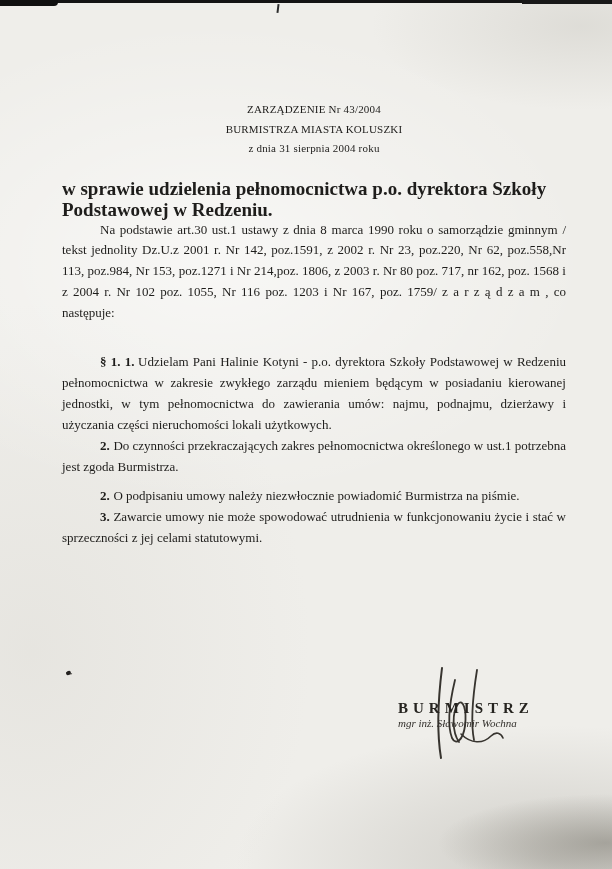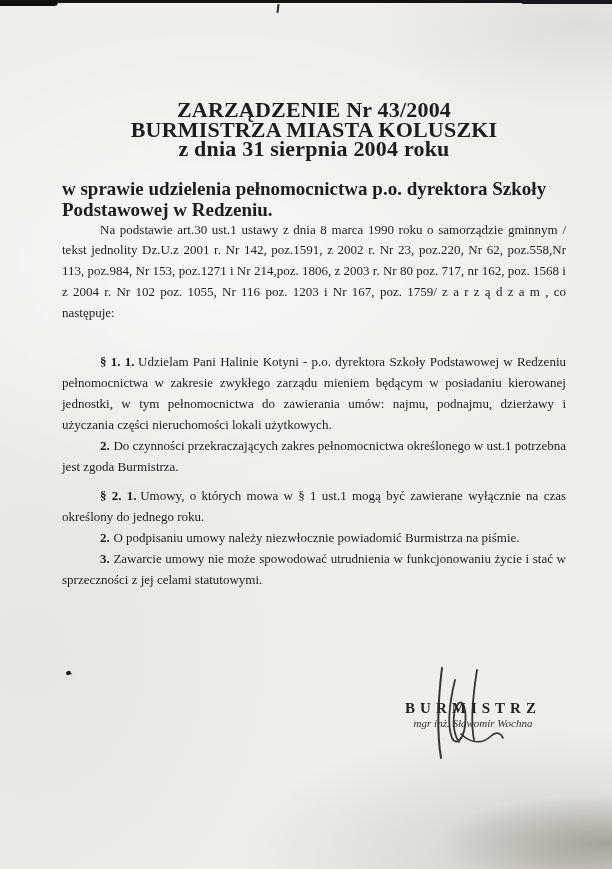--- a/index.html
+++ b/index.html
@@ -25,37 +25,37 @@
   .top-strip-right { position: absolute; top: 0; right: 0; width: 90px; height: 4px; background: #181818; }
   .top-tick { position: absolute; left: 277px; top: 4px; width: 2px; height: 9px; background: #2c2c2c; transform: rotate(7deg); }
   .speck { position: absolute; left: 66px; top: 671px; width: 5px; height: 4px; background: #23211f; border-radius: 45% 60% 50% 55%; transform: rotate(-28deg); box-shadow: 2px 2px 0 -1.5px #3a3834; }
 
   .content {
     position: absolute;
     left: 62px;
     top: 100px;
     width: 504px;
   }
-  .title-block { text-align: center; font-weight: bold; font-size: 22px; line-height: 19.5px; letter-spacing: 0.2px; }
+  .title-block { text-align: center; font-weight: normal; font-size: 11px; line-height: 19.5px; letter-spacing: 0.2px; }
   .subject { margin-top: 19px; font-weight: bold; font-size: 19px; line-height: 21px; text-align: left; }
 
   .body-text { font-size: 13px; line-height: 20.9px; text-align: justify; }
   .body-text p { margin: 0; text-indent: 38px; }
   .intro { margin-top: 30px; }
   .sec-1 { margin-top: 28px; }
   .sec-2 { margin-top: 9px; }
   .sec-3 { margin-top: 17px; }
   .pm { font-weight: bold; margin-right: 0.28em; }
 
   .signature {
     position: absolute;
     left: 398px;
     top: 700px;
     width: 150px;
-    text-align: center;
+    text-align: left;
   }
   .sig-title {
     font-weight: bold;
     font-size: 15px;
     letter-spacing: 5px;
     white-space: nowrap;
     color: #262420;
   }
   .sig-name {
     font-style: italic;
@@ -95,21 +95,20 @@
     <div class="body-text">
 
       <p class="intro">Na podstawie art.30 ust.1 ustawy z dnia 8 marca 1990 roku o samorządzie gminnym / tekst jednolity Dz.U.z 2001 r. Nr 142, poz.1591, z 2002 r. Nr 23, poz.220, Nr 62, poz.558,Nr 113, poz.984, Nr 153, poz.1271 i Nr 214,poz. 1806, z 2003 r. Nr 80 poz. 717, nr 162, poz. 1568 i z 2004 r. Nr 102 poz. 1055, Nr 116 poz. 1203 i Nr 167, poz. 1759/ z a r z ą d z a m , co następuje:</p>
 
       <div class="sec-1">
         <p><b class="pm">§ 1. 1.</b><span>Udzielam Pani Halinie Kotyni - p.o. dyrektora Szkoły Podstawowej w Redzeniu pełnomocnictwa w zakresie zwykłego zarządu mieniem będącym w posiadaniu kierowanej jednostki, w tym pełnomocnictwa do zawierania umów: najmu, podnajmu, dzierżawy i użyczania części nieruchomości lokali użytkowych.</span></p>
         <p><b class="pm">2.</b><span>Do czynności przekraczających zakres pełnomocnictwa określonego w ust.1 potrzebna jest zgoda Burmistrza.</span></p>
       </div>
 
       <div class="sec-2">
-        <p><b class="pm">§ 2. 1.</b><span>Umowy, o których mowa w § 1 ust.1 mogą być zawierane wyłącznie na czas określony do jednego roku.</span></p>
         <p><b class="pm">2.</b><span>O podpisaniu umowy należy niezwłocznie powiadomić Burmistrza na piśmie.</span></p>
         <p><b class="pm">3.</b><span>Zawarcie umowy nie może spowodować utrudnienia w funkcjonowaniu życie i stać w sprzeczności z jej celami statutowymi.</span></p>
       </div>
 
 
     </div>
   </div>
 
   <svg class="sig-scribble" viewBox="0 0 90 105" fill="none" xmlns="http://www.w3.org/2000/svg">
     <path d="M17,8 C14,32 11,68 16,98" stroke="#37342f" stroke-width="2" stroke-linecap="round"></path>

